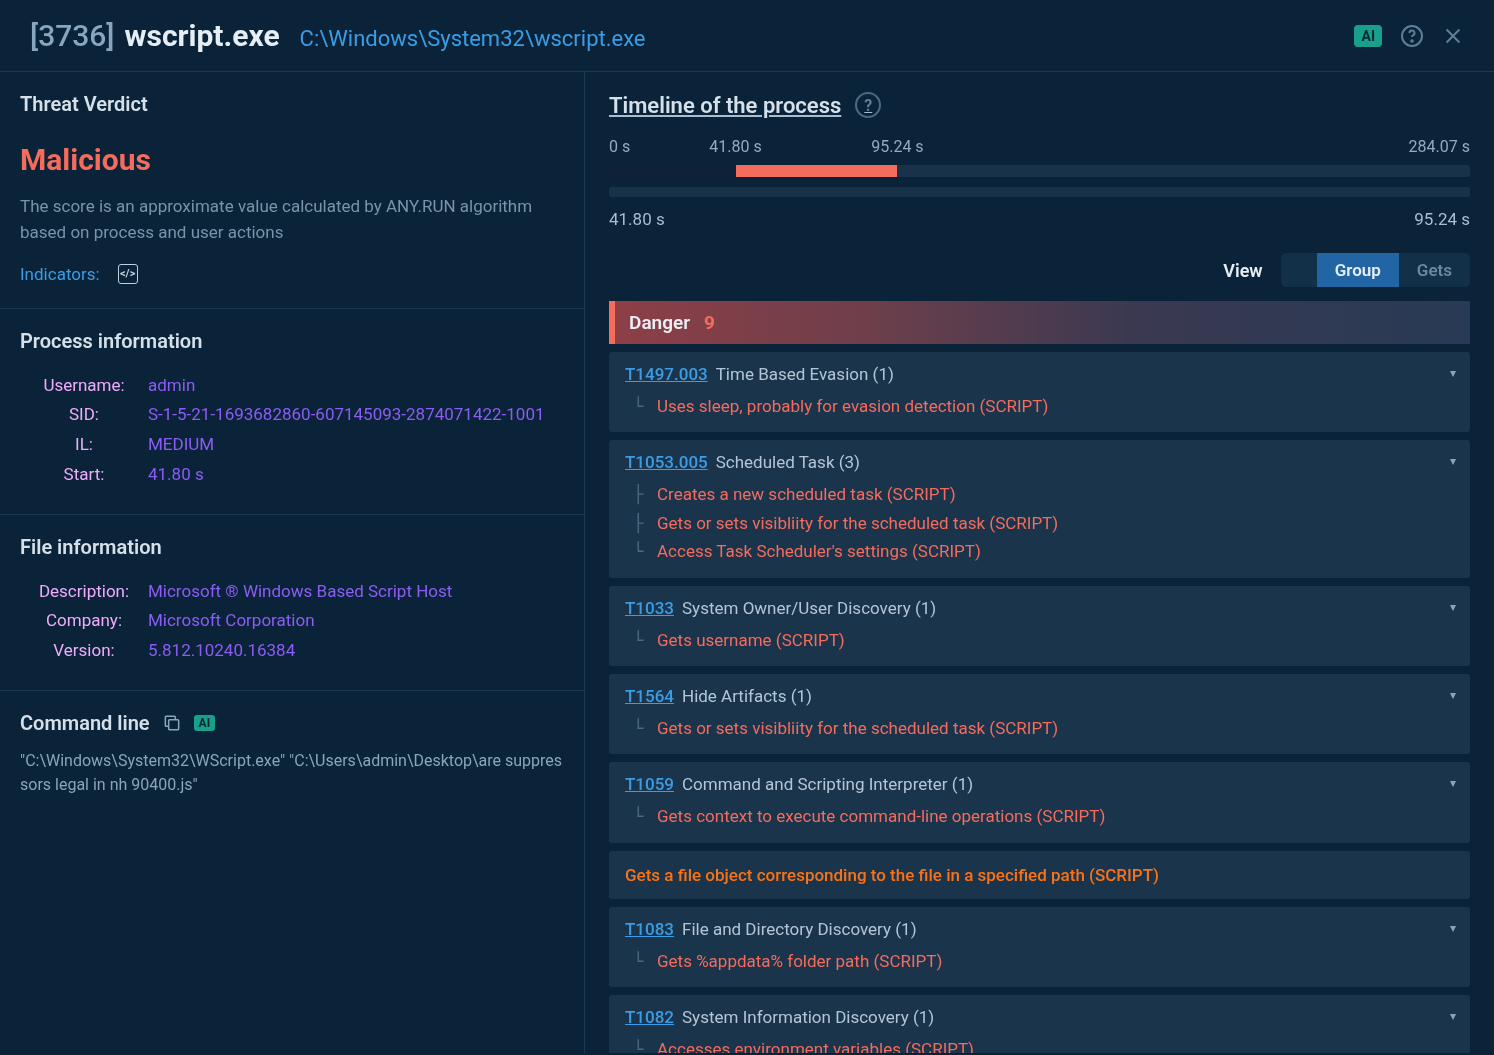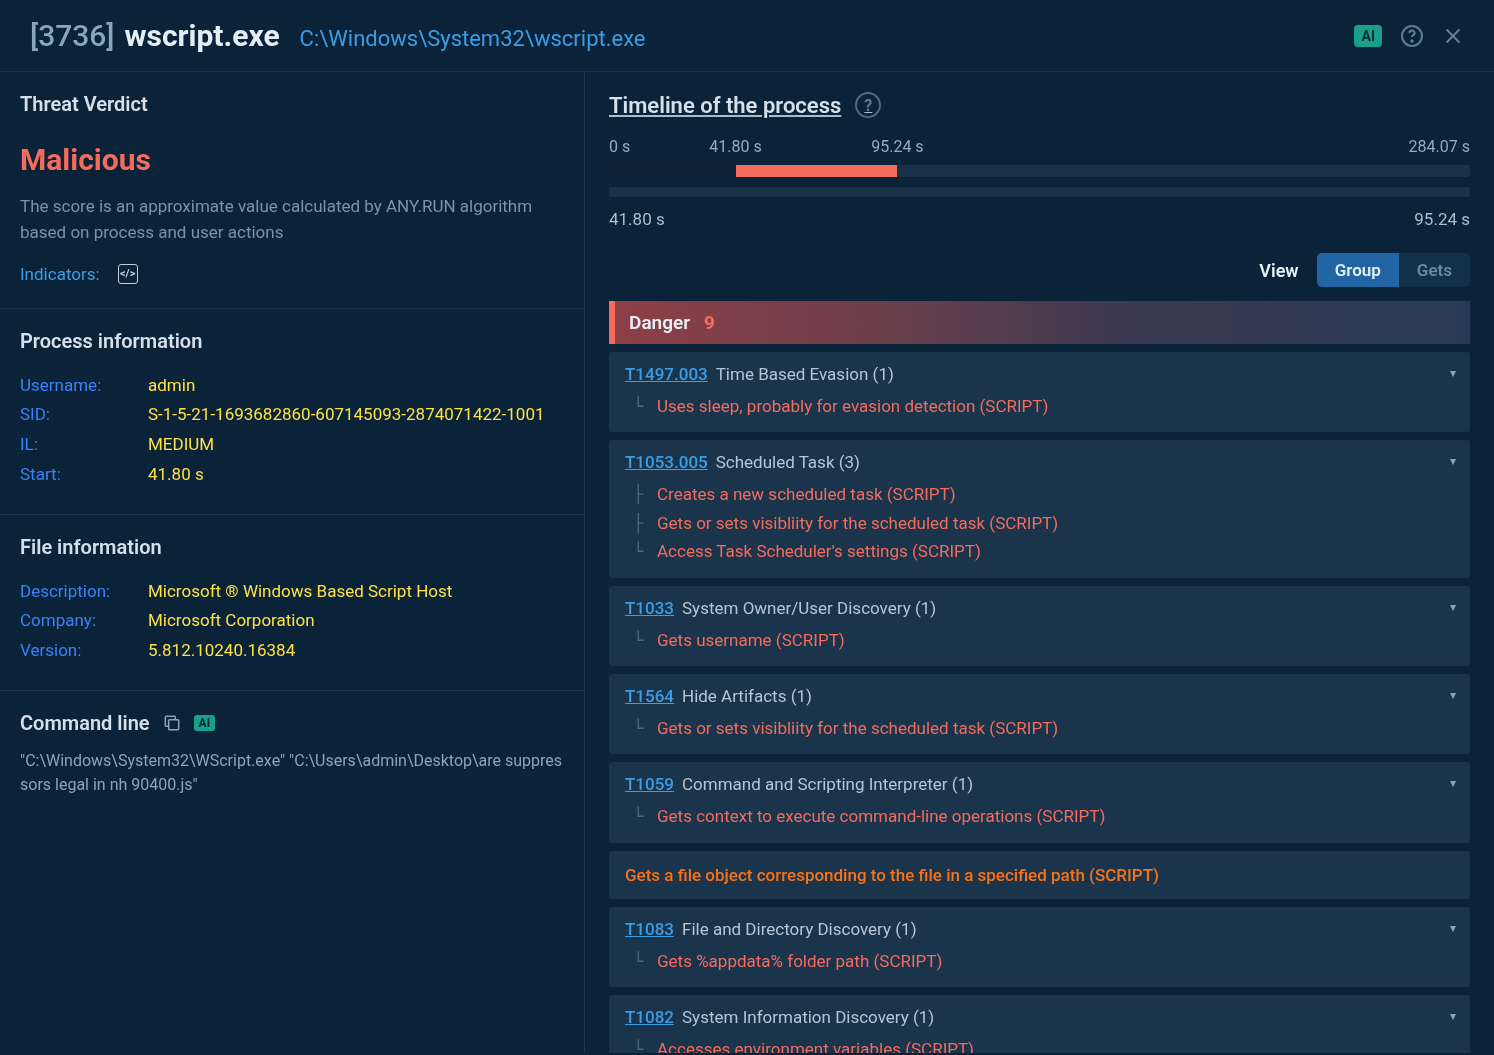--- a/index.html
+++ b/index.html
@@ -64,22 +64,22 @@
 .gauge-score { color: #f0f4f8; font-size: 52px; font-weight: 700; letter-spacing: 1px; }
 .gauge-sub { font-size: 15px; font-weight: 600; }
 .gauge-sub .out { color: #3b9de5; }
 .gauge-sub .max { color: #e9eff5; }
 .verdict-text { flex: 1; padding-top: 8px; }
 .verdict-label { color: #f56b5c; font-size: 30px; font-weight: 700; margin-bottom: 16px; }
 .verdict-desc { color: #7893aa; font-size: 17px; line-height: 1.55; margin-bottom: 18px; }
 .indicators-row { display: flex; align-items: center; gap: 18px; color: #3b9de5; font-size: 17px; }
 .code-icon { width: 20px; height: 20px; border: 1.5px solid #c2d0dd; border-radius: 3px; display: flex; align-items: center; justify-content: center; color: #c2d0dd; font-size: 11px; font-weight: bold; }
 .info-row { display: flex; font-size: 17px; line-height: 1.75; }
-.info-key { color: #3b82f6; width: 128px; flex-shrink: 0; }
-.info-val { color: #fde047; }
+.info-key { color: #f0abfc; width: 128px; flex-shrink: 0; text-align: center; }
+.info-val { color: #8b5cf6; }
 .cmdline-header { display: flex; align-items: center; gap: 12px; margin-bottom: 14px; }
 .cmdtitle { color: #d5e0ea; font-size: 20px; font-weight: 600; }
 .copy-icon { width: 20px; height: 20px; color: #8aa4ba; }
 .ai-small { background: #19a08d; color: #072a2f; font-weight: 700; font-size: 12px; padding: 1px 5px; border-radius: 3px; }
 .cmdline-text { color: #8aa4ba; font-size: 16px; line-height: 1.5; word-break: break-all; }
 .right { flex: 1; padding: 20px 24px; overflow-y: auto; }
 .timeline-header { display: flex; align-items: flex-end; gap: 14px; margin-bottom: 19px; text-decoration: underline; }
 .timeline-title { color: #d5e0ea; font-size: 22px; font-weight: 600; }
 .help-circle { width: 26px; height: 26px; border: 2px solid #4a6a85; border-radius: 50%; display: flex; align-items: center; justify-content: center; color: #5f7f99; font-size: 16px; font-weight: 700; }
 .tl-ticks { display: flex; position: relative; height: 22px; font-size: 16px; color: #92abc0; margin-bottom: 6px; }
@@ -88,21 +88,21 @@
 .tl-tick.last { right: 0; left: auto; transform: none; }
 .tl-bar1 { position: relative; height: 12px; background: #18324a; border-radius: 2px; margin-bottom: 10px; }
 .tl-seg-orange { position: absolute; top:0; bottom:0; background: #f56b5c; }
 .tl-seg-dark { position: absolute; top:0; bottom:0; background: #0d2236; }
 .tl-bar2 { height: 10px; background: #18324a; border-radius: 2px; margin-bottom: 12px; }
 .tl-range { display: flex; justify-content: space-between; font-size: 17px; color: #a7bdd1; margin-bottom: 24px; }
 .view-row { display: flex; justify-content: flex-end; align-items: center; gap: 0; margin-bottom: 14px; }
 .view-label { color: #e5eef5; font-size: 18px; font-weight: 600; margin-right: 18px; }
 .view-toggle { display: flex; background: #123048; border-radius: 5px; overflow: hidden; }
 .view-opt { padding: 7px 18px; font-size: 17px; font-weight: 600; color: #6c87a0; cursor: pointer; }
-.view-opt.active { background: #2165a5; color: #e5eef5; }
+.view-opt.active { background: #2165a5; color: #e5eef5; margin-left: 36px; }
 .danger-header {
   display: flex; align-items: center; gap: 14px;
   background: linear-gradient(90deg, #8d3f46 0%, #6d3f4b 30%, #3b3951 60%, #273a55 100%);
   border-left: 6px solid #f56b5c;
   padding: 10px 14px;
   margin-bottom: 8px;
 }
 .danger-label { color: #e9eff5; font-size: 19px; font-weight: 600; }
 .danger-count { color: #f56b5c; font-size: 19px; font-weight: 700; }
 .tech-block { background: #1a344c; border-radius: 3px; margin-bottom: 8px; padding: 12px 16px 12px 16px; position: relative; }

